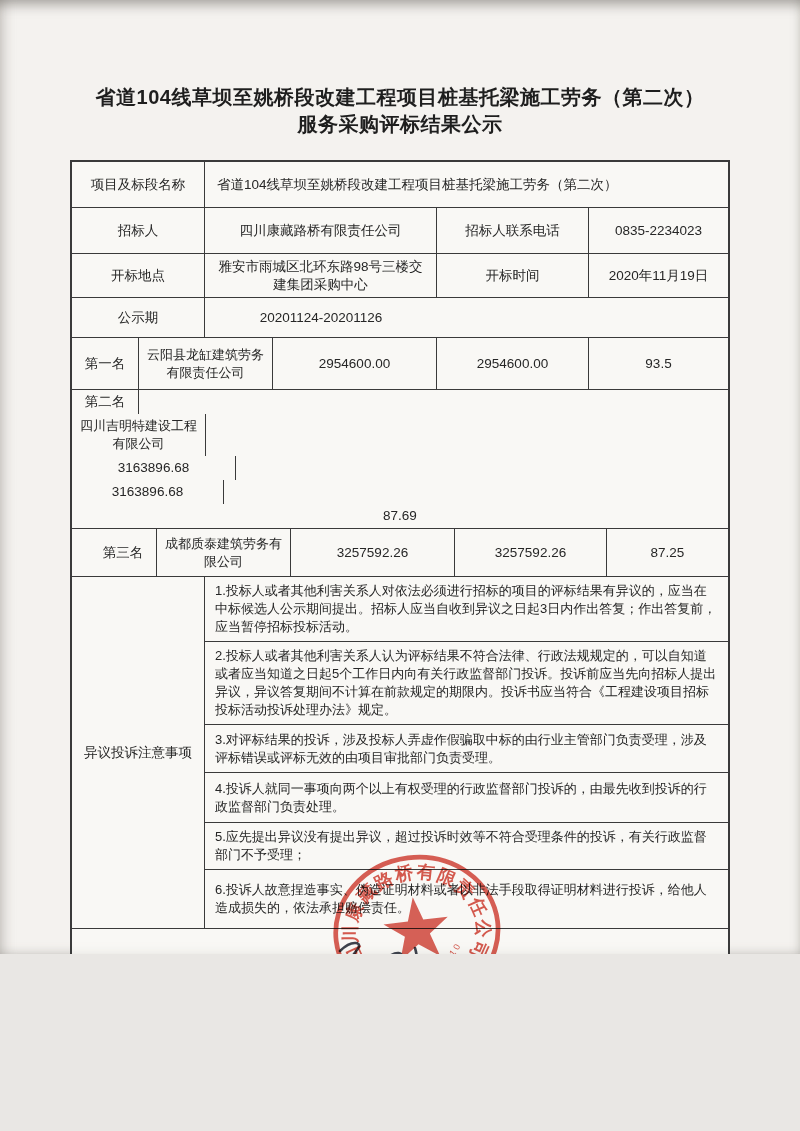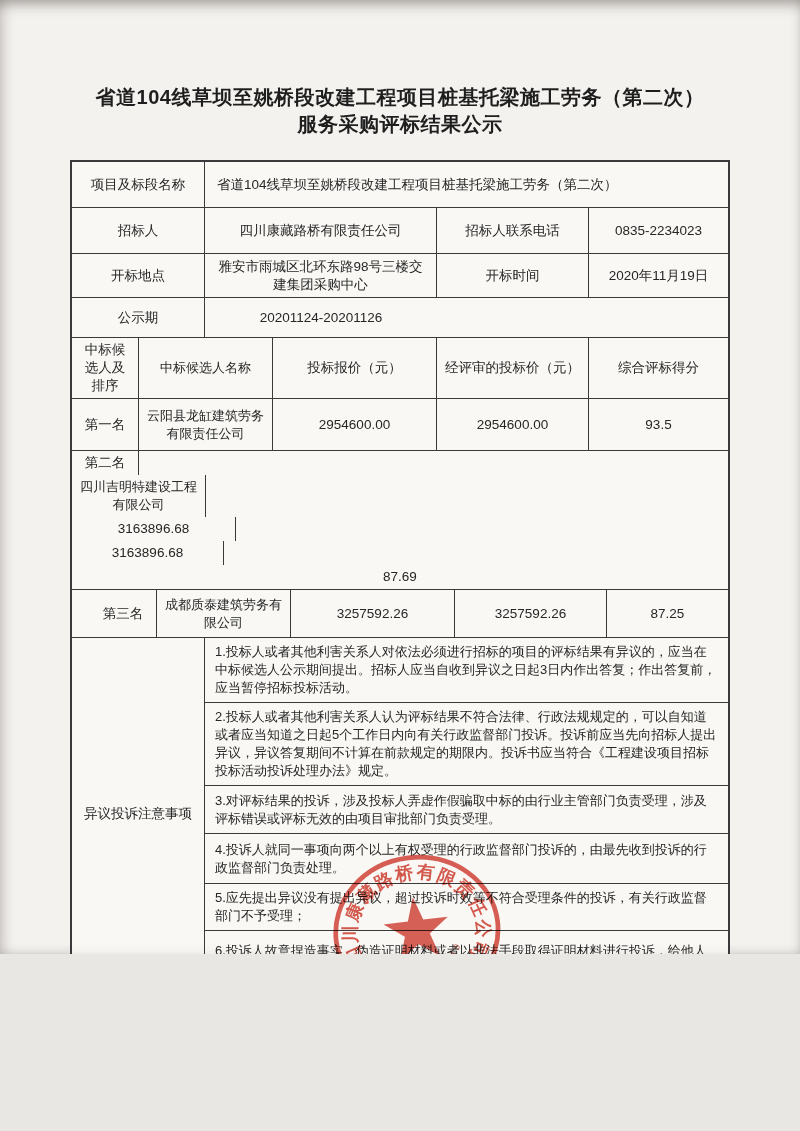--- a/index.html
+++ b/index.html
@@ -98,27 +98,20 @@
       <div class="cell w-val">雅安市雨城区北环东路98号三楼交建集团采购中心</div>
       <div class="cell w-label2">开标时间</div>
       <div class="cell w-val2">2020年11月19日</div>
     </div>
 
     <div class="trow h40">
       <div class="cell w-label">公示期</div>
       <div class="cell w-val">20201124-20201126</div>
     </div>
 
-    <div class="trow h54">
-      <div class="cell w-rank">中标候选人及排序</div>
-      <div class="cell w-name">中标候选人名称</div>
-      <div class="cell w-bid">投标报价（元）</div>
-      <div class="cell w-eval">经评审的投标价（元）</div>
-      <div class="cell w-score">综合评标得分</div>
-    </div>
 
     <div class="trow h52">
       <div class="cell w-rank">第一名</div>
       <div class="cell w-name">云阳县龙缸建筑劳务有限责任公司</div>
       <div class="cell w-bid">2954600.00</div>
       <div class="cell w-eval">2954600.00</div>
       <div class="cell w-score">93.5</div>
     </div>
 
     <div class="trow h50">

